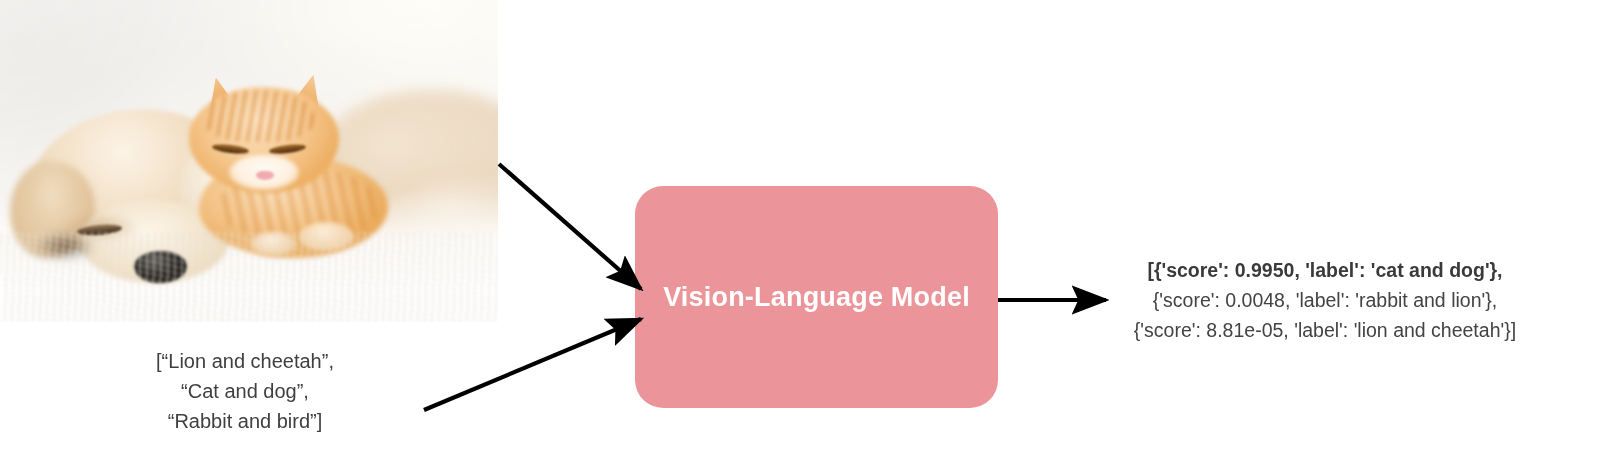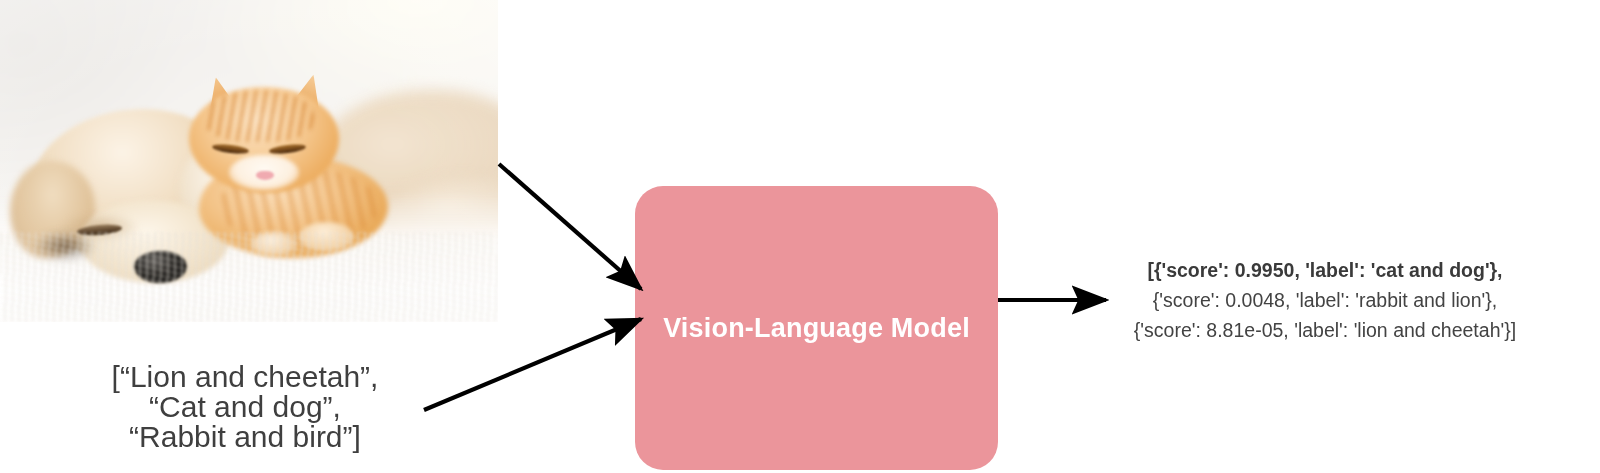--- a/index.html
+++ b/index.html
@@ -195,21 +195,21 @@
     left: 0; top: 0; width: 100%; height: 100%;
     background: radial-gradient(ellipse 85% 85% at 45% 55%, rgba(255,255,255,0) 45%, rgba(255,255,255,.38) 100%);
   }
 
   
   #model-box {
     position: absolute;
     left: 635px;
     top: 186px;
     width: 363px;
-    height: 284px;
+    height: 222px;
     border-radius: 28px;
     background: #eb959b;
     display: flex;
     align-items: center;
     justify-content: center;
   }
   #model-box-label {
     color: #ffffff;
     font-size: 27px;
     font-weight: bold;
@@ -223,25 +223,25 @@
     position: absolute;
     left: 0; top: 0;
     width: 1600px; height: 473px;
     pointer-events: none;
   }
 
   
   #prompt-text {
     position: absolute;
     left: 75px;
-    top: 362px;
+    top: 346px;
     width: 340px;
     text-align: center;
     color: #3f3f3f;
-    font-size: 30px;
+    font-size: 20px;
     line-height: 30px;
     white-space: pre-line;
   }
   #output-text {
     position: absolute;
     left: 1060px;
     top: 255px;
     width: 530px;
     text-align: center;
     color: #434343;

